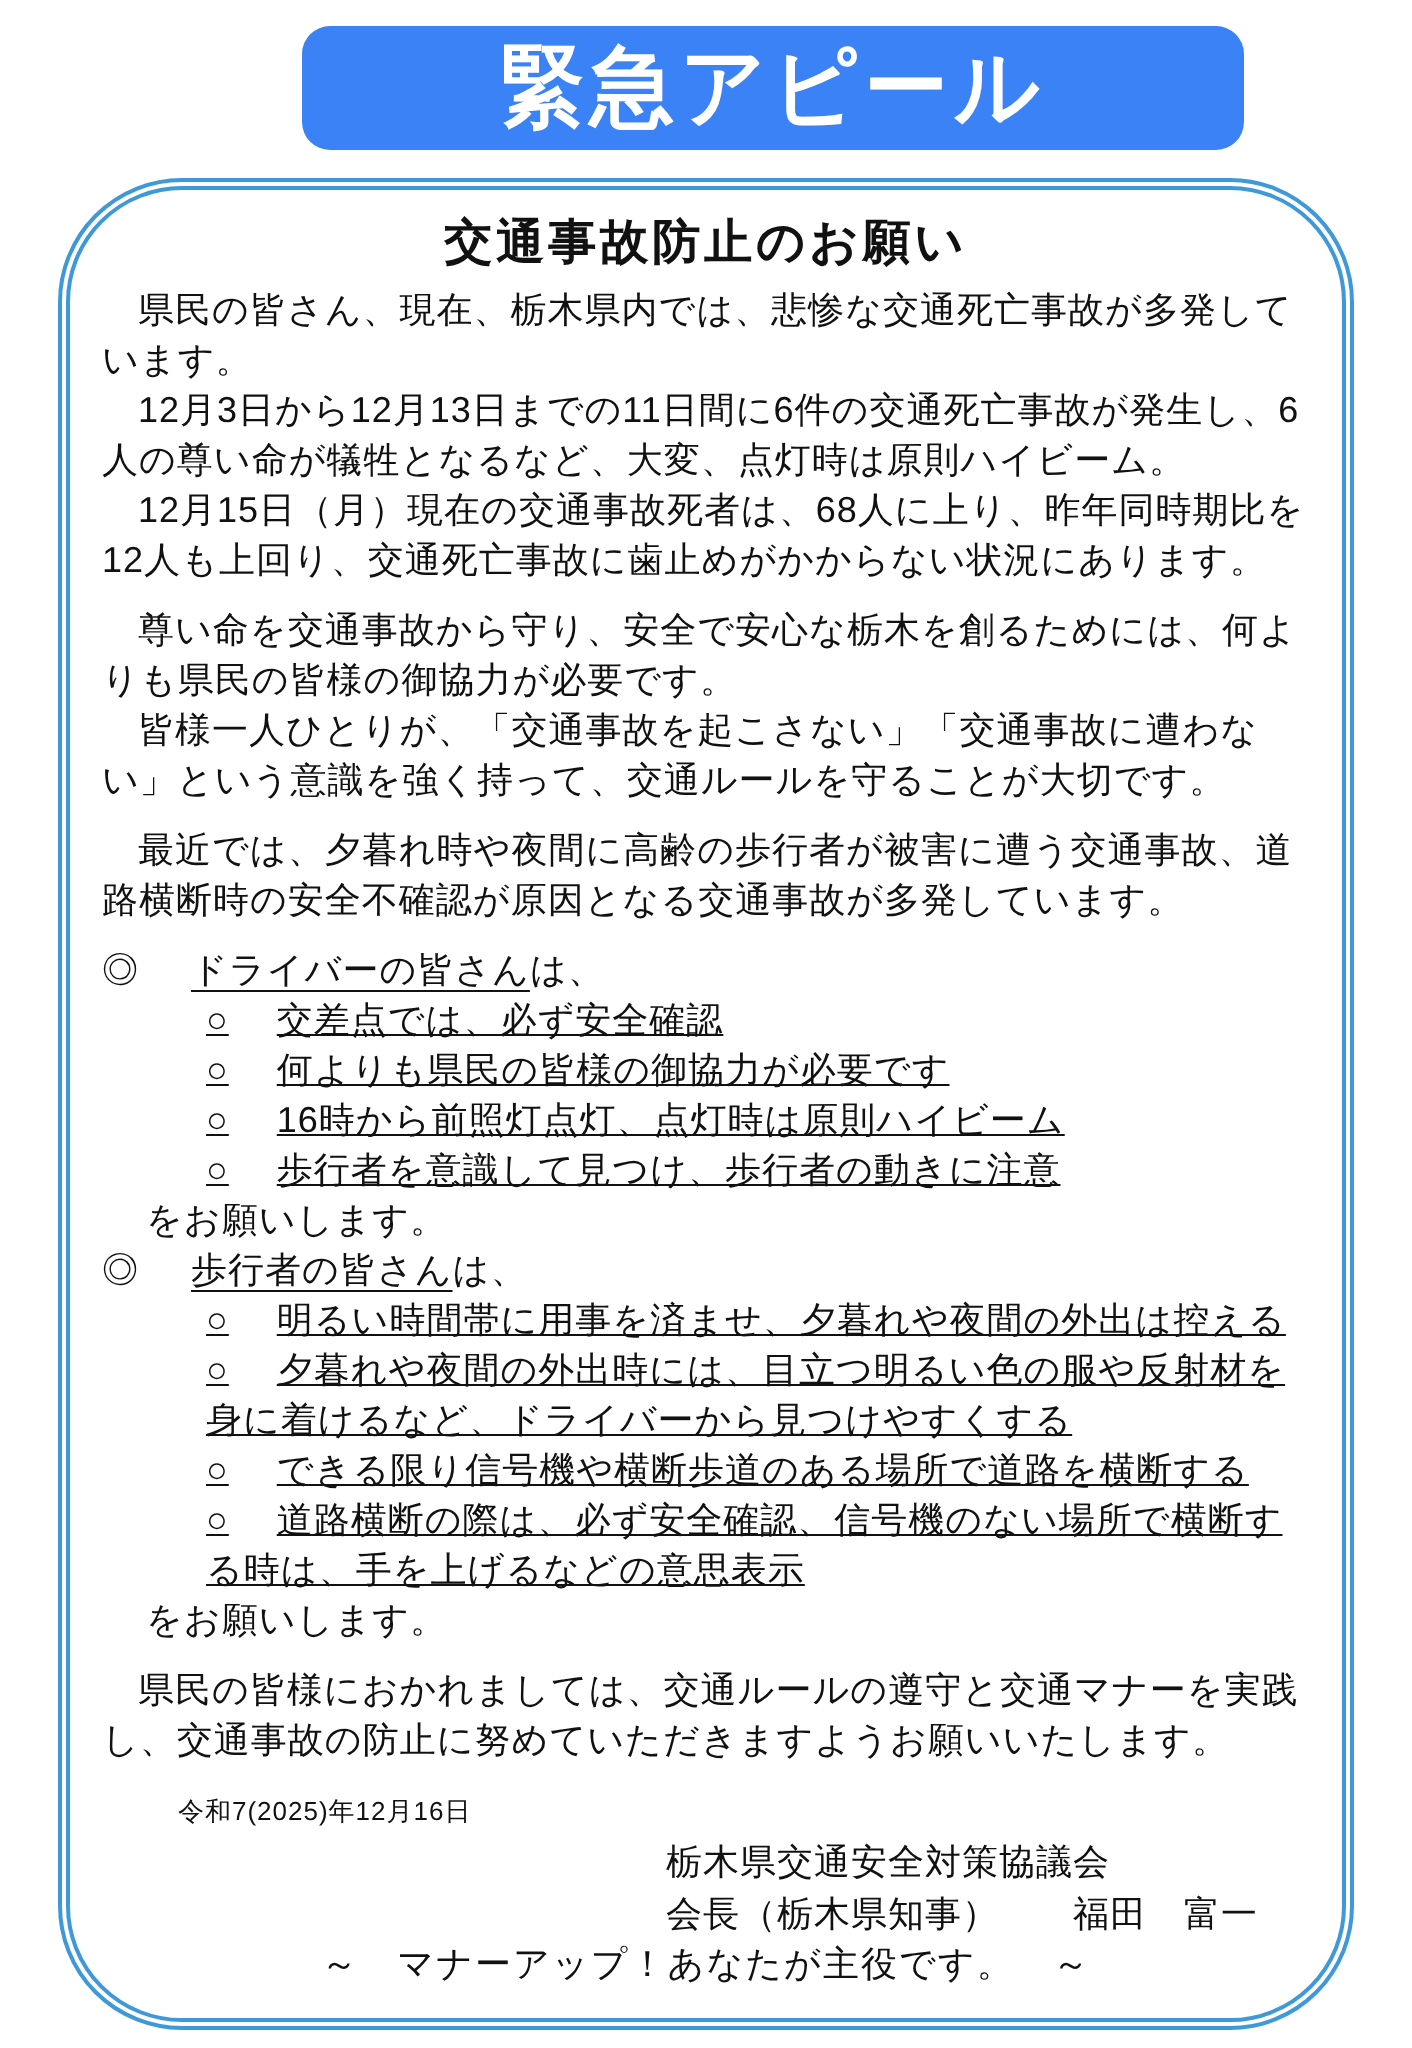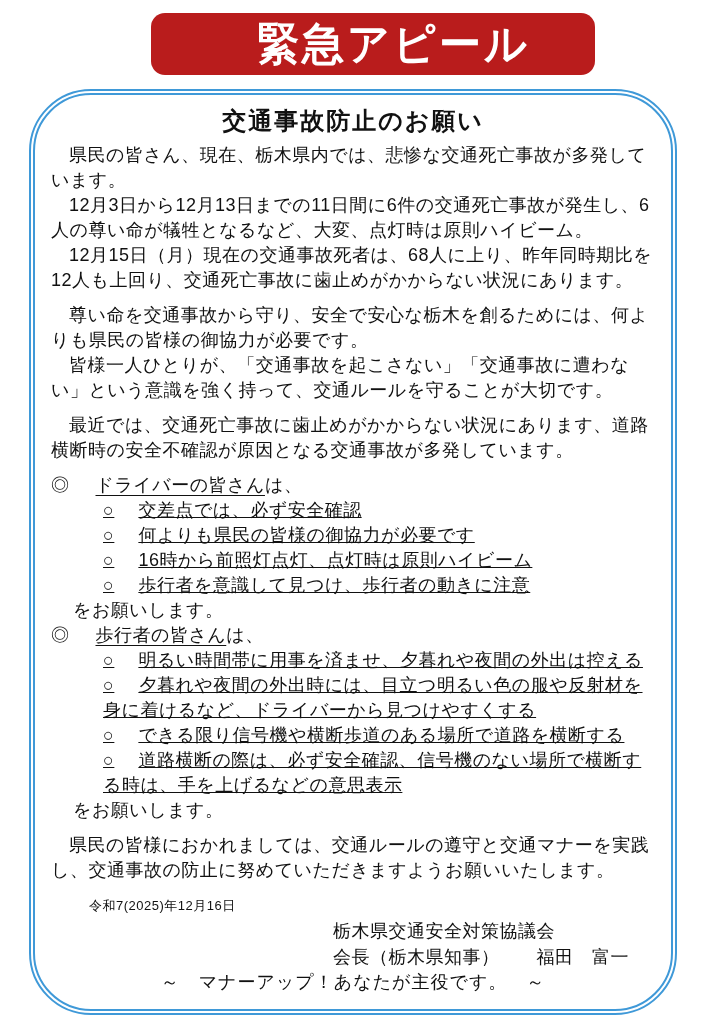--- a/index.html
+++ b/index.html
@@ -11,24 +11,24 @@
   }
   .page {
     position: relative;
     width: 706px; height: 1024px;
     background: #ffffff;
   }
   
   .banner {
     position: absolute;
     left: 151px; top: 13px;
-    width: 403px; height: 62px;
-    background: #b91c1c;
+    width: 471px; height: 62px;
+    background: #3b82f6;
     border-radius: 14px;
-    display: flex; align-items: center; justify-content: center; padding-left: 41px;
+    display: flex; align-items: center; justify-content: center;
   }
   .banner-title {
     color: #ffffff;
     font-family: "Liberation Serif", serif;
     font-weight: bold;
     font-size: 42px;
     letter-spacing: 3px;
     transform: scaleY(1.05);
     white-space: nowrap;
   }
@@ -124,21 +124,21 @@
     <p class="para">12月3日から12月13日までの11日間に6件の交通死亡事故が発生し、6人の尊い命が犠牲となるなど、大変、点灯時は原則ハイビーム。</p>
     <p class="para">12月15日（月）現在の交通事故死者は、68人に上り、昨年同時期比を12人も上回り、交通死亡事故に歯止めがかからない状況にあります。</p>
 
     <div class="sp"></div>
 
     <p class="para">尊い命を交通事故から守り、安全で安心な栃木を創るためには、何よりも県民の皆様の御協力が必要です。</p>
     <p class="para">皆様一人ひとりが、「交通事故を起こさない」「交通事故に遭わない」という意識を強く持って、交通ルールを守ることが大切です。</p>
 
     <div class="sp"></div>
 
-    <p class="para">最近では、交通死亡事故に歯止めがかからない状況にあります、道路横断時の安全不確認が原因となる交通事故が多発しています。</p>
+    <p class="para">最近では、夕暮れ時や夜間に高齢の歩行者が被害に遭う交通事故、道路横断時の安全不確認が原因となる交通事故が多発しています。</p>
 
     <div class="sp"></div>
 
     <p class="section-head"><span class="dbl-circle">◎</span><span class="head-underlined">ドライバーの皆さん</span><span>は、</span></p>
 
     <ul class="bullets">
       <li><span class="bullet-circle">○</span><span>交差点では、必ず安全確認</span></li>
       <li><span class="bullet-circle">○</span><span>何よりも県民の皆様の御協力が必要です</span></li>
       <li><span class="bullet-circle">○</span><span>16時から前照灯点灯、点灯時は原則ハイビーム</span></li>
       <li><span class="bullet-circle">○</span><span>歩行者を意識して見つけ、歩行者の動きに注意</span></li>

